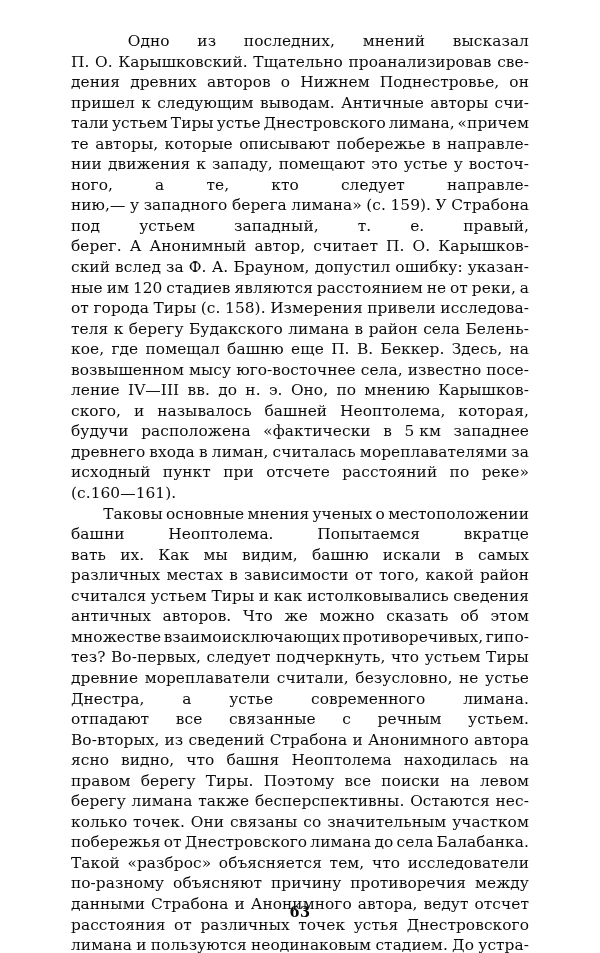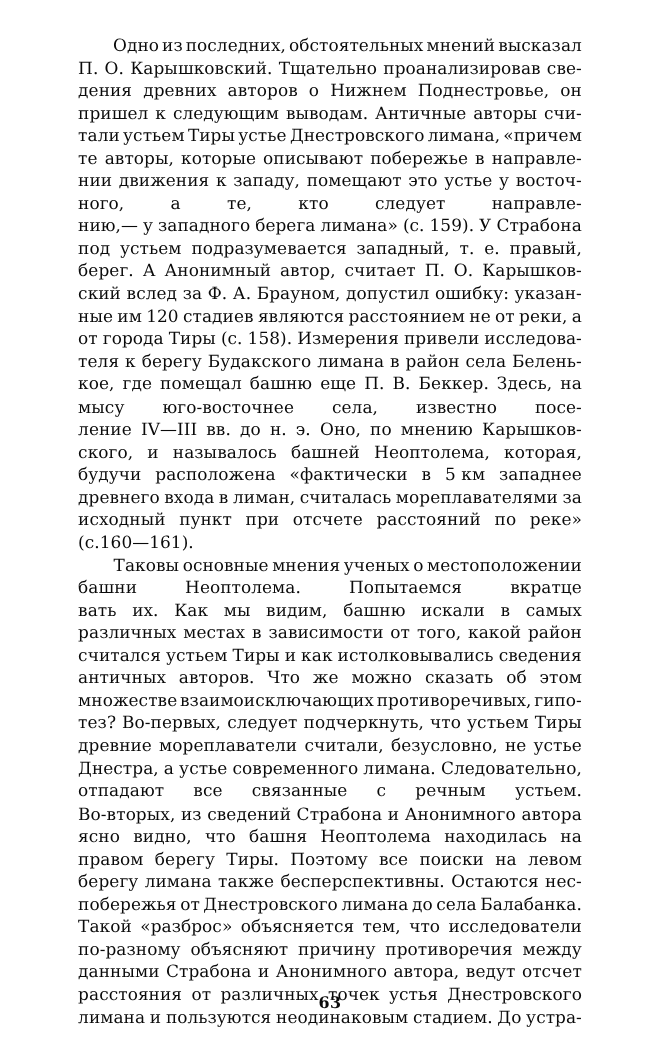--- a/index.html
+++ b/index.html
@@ -72,58 +72,59 @@
     color: #0a0a0a;
     letter-spacing: 0.3px;
   }
 </style>
 </head>
 <body>
 
 <div class="page">
 
   <div class="text-block" id="body-lines">
-      <div class="line justify"><span class="lead"></span><span class="word">Одно</span><span class="word">из</span><span class="word">последних,</span><span class="word">обстоятельных</span><span class="word">мнений</span><span class="word">высказал</span></div>
+      <div class="line justify"><span class="lead"></span><span class="word">Одно</span><span class="word">из</span><span class="word">последних,</span><span class="word">мнений</span><span class="word">высказал</span></div>
       <div class="line justify"><span class="word">П.</span><span class="word">О.</span><span class="word">Карышковский.</span><span class="word">Тщательно</span><span class="word">проанализировав</span><span class="word">све-</span></div>
       <div class="line justify"><span class="word">дения</span><span class="word">древних</span><span class="word">авторов</span><span class="word">о</span><span class="word">Нижнем</span><span class="word">Поднестровье,</span><span class="word">он</span></div>
       <div class="line justify"><span class="word">пришел</span><span class="word">к</span><span class="word">следующим</span><span class="word">выводам.</span><span class="word">Античные</span><span class="word">авторы</span><span class="word">счи-</span></div>
       <div class="line justify"><span class="word">тали</span><span class="word">устьем</span><span class="word">Тиры</span><span class="word">устье</span><span class="word">Днестровского</span><span class="word">лимана,</span><span class="word">«причем</span></div>
       <div class="line justify"><span class="word">те</span><span class="word">авторы,</span><span class="word">которые</span><span class="word">описывают</span><span class="word">побережье</span><span class="word">в</span><span class="word">направле-</span></div>
       <div class="line justify"><span class="word">нии</span><span class="word">движения</span><span class="word">к</span><span class="word">западу,</span><span class="word">помещают</span><span class="word">это</span><span class="word">устье</span><span class="word">у</span><span class="word">восточ-</span></div>
       <div class="line justify"><span class="word">ного,</span><span class="word">а</span><span class="word">те,</span><span class="word">кто</span><span class="word">следует</span><span class="word">направле-</span></div>
       <div class="line justify"><span class="word">нию,—</span><span class="word">у</span><span class="word">западного</span><span class="word">берега</span><span class="word">лимана»</span><span class="word">(с.</span><span class="word">159).</span><span class="word">У</span><span class="word">Страбона</span></div>
-      <div class="line justify"><span class="word">под</span><span class="word">устьем</span><span class="word">подразумевается</span><span class="word">западный,</span><span class="word">т.</span><span class="word">е.</span><span class="word">правый,</span></div>
+      <div class="line justify"><span class="word">под</span><span class="word">устьем</span><span class="word">западный,</span><span class="word">т.</span><span class="word">е.</span><span class="word">правый,</span></div>
       <div class="line justify"><span class="word">берег.</span><span class="word">А</span><span class="word">Анонимный</span><span class="word">автор,</span><span class="word">считает</span><span class="word">П.</span><span class="word">О.</span><span class="word">Карышков-</span></div>
       <div class="line justify"><span class="word">ский</span><span class="word">вслед</span><span class="word">за</span><span class="word">Ф.</span><span class="word">А.</span><span class="word">Брауном,</span><span class="word">допустил</span><span class="word">ошибку:</span><span class="word">указан-</span></div>
       <div class="line justify"><span class="word">ные</span><span class="word">им</span><span class="word">120</span><span class="word">стадиев</span><span class="word">являются</span><span class="word">расстоянием</span><span class="word">не</span><span class="word">от</span><span class="word">реки,</span><span class="word">а</span></div>
       <div class="line justify"><span class="word">от</span><span class="word">города</span><span class="word">Тиры</span><span class="word">(с.</span><span class="word">158).</span><span class="word">Измерения</span><span class="word">привели</span><span class="word">исследова-</span></div>
       <div class="line justify"><span class="word">теля</span><span class="word">к</span><span class="word">берегу</span><span class="word">Будакского</span><span class="word">лимана</span><span class="word">в</span><span class="word">район</span><span class="word">села</span><span class="word">Белень-</span></div>
       <div class="line justify"><span class="word">кое,</span><span class="word">где</span><span class="word">помещал</span><span class="word">башню</span><span class="word">еще</span><span class="word">П.</span><span class="word">В.</span><span class="word">Беккер.</span><span class="word">Здесь,</span><span class="word">на</span></div>
-      <div class="line justify"><span class="word">мысу</span><span class="word">юго-восточнее</span><span class="word">села,</span><span class="word">известно</span><span class="word">посе-</span></div>
+      <div class="line justify"><span class="word">возвышенном</span><span class="word">мысу</span><span class="word">юго-восточнее</span><span class="word">села,</span><span class="word">известно</span><span class="word">посе-</span></div>
       <div class="line justify"><span class="word">ление</span><span class="word">IV—III</span><span class="word">вв.</span><span class="word">до</span><span class="word">н.</span><span class="word">э.</span><span class="word">Оно,</span><span class="word">по</span><span class="word">мнению</span><span class="word">Карышков-</span></div>
       <div class="line justify"><span class="word">ского,</span><span class="word">и</span><span class="word">называлось</span><span class="word">башней</span><span class="word">Неоптолема,</span><span class="word">которая,</span></div>
       <div class="line justify"><span class="word">будучи</span><span class="word">расположена</span><span class="word">«фактически</span><span class="word">в</span><span class="word">5 км</span><span class="word">западнее</span></div>
       <div class="line justify"><span class="word">древнего</span><span class="word">входа</span><span class="word">в</span><span class="word">лиман,</span><span class="word">считалась</span><span class="word">мореплавателями</span><span class="word">за</span></div>
       <div class="line justify"><span class="word">исходный</span><span class="word">пункт</span><span class="word">при</span><span class="word">отсчете</span><span class="word">расстояний</span><span class="word">по</span><span class="word">реке»</span></div>
       <div class="line ragged"><span class="word">(с.</span> <span class="word">160—161).</span></div>
       <div class="line justify"><span class="lead"></span><span class="word">Таковы</span><span class="word">основные</span><span class="word">мнения</span><span class="word">ученых</span><span class="word">о</span><span class="word">местоположении</span></div>
       <div class="line justify"><span class="word">башни</span><span class="word">Неоптолема.</span><span class="word">Попытаемся</span><span class="word">вкратце</span></div>
       <div class="line justify"><span class="word">вать</span><span class="word">их.</span><span class="word">Как</span><span class="word">мы</span><span class="word">видим,</span><span class="word">башню</span><span class="word">искали</span><span class="word">в</span><span class="word">самых</span></div>
       <div class="line justify"><span class="word">различных</span><span class="word">местах</span><span class="word">в</span><span class="word">зависимости</span><span class="word">от</span><span class="word">того,</span><span class="word">какой</span><span class="word">район</span></div>
       <div class="line justify"><span class="word">считался</span><span class="word">устьем</span><span class="word">Тиры</span><span class="word">и</span><span class="word">как</span><span class="word">истолковывались</span><span class="word">сведения</span></div>
       <div class="line justify"><span class="word">античных</span><span class="word">авторов.</span><span class="word">Что</span><span class="word">же</span><span class="word">можно</span><span class="word">сказать</span><span class="word">об</span><span class="word">этом</span></div>
       <div class="line justify"><span class="word">множестве</span><span class="word">взаимоисключающих</span><span class="word">противоречивых,</span><span class="word">гипо-</span></div>
       <div class="line justify"><span class="word">тез?</span><span class="word">Во-первых,</span><span class="word">следует</span><span class="word">подчеркнуть,</span><span class="word">что</span><span class="word">устьем</span><span class="word">Тиры</span></div>
       <div class="line justify"><span class="word">древние</span><span class="word">мореплаватели</span><span class="word">считали,</span><span class="word">безусловно,</span><span class="word">не</span><span class="word">устье</span></div>
-      <div class="line justify"><span class="word">Днестра,</span><span class="word">а</span><span class="word">устье</span><span class="word">современного</span><span class="word">лимана.</span><span class="word">Следовательно,</span></div>
+      <div class="line justify"><span class="word">Днестра,</span><span class="word">а</span><span class="word">устье</span><span class="word">современного</span><span class="word">лимана.</span></div>
       <div class="line justify"><span class="word">отпадают</span><span class="word">все</span><span class="word">связанные</span><span class="word">с</span><span class="word">речным</span><span class="word">устьем.</span></div>
       <div class="line justify"><span class="word">Во-вторых,</span><span class="word">из</span><span class="word">сведений</span><span class="word">Страбона</span><span class="word">и</span><span class="word">Анонимного</span><span class="word">автора</span></div>
       <div class="line justify"><span class="word">ясно</span><span class="word">видно,</span><span class="word">что</span><span class="word">башня</span><span class="word">Неоптолема</span><span class="word">находилась</span><span class="word">на</span></div>
       <div class="line justify"><span class="word">правом</span><span class="word">берегу</span><span class="word">Тиры.</span><span class="word">Поэтому</span><span class="word">все</span><span class="word">поиски</span><span class="word">на</span><span class="word">левом</span></div>
       <div class="line justify"><span class="word">берегу</span><span class="word">лимана</span><span class="word">также</span><span class="word">бесперспективны.</span><span class="word">Остаются</span><span class="word">нес-</span></div>
+      <div class="line justify"><span class="word">колько</span><span class="word">точек.</span><span class="word">Они</span><span class="word">связаны</span><span class="word">со</span><span class="word">значительным</span><span class="word">участком</span></div>
       <div class="line justify"><span class="word">побережья</span><span class="word">от</span><span class="word">Днестровского</span><span class="word">лимана</span><span class="word">до</span><span class="word">села</span><span class="word">Балабанка.</span></div>
       <div class="line justify"><span class="word">Такой</span><span class="word">«разброс»</span><span class="word">объясняется</span><span class="word">тем,</span><span class="word">что</span><span class="word">исследователи</span></div>
       <div class="line justify"><span class="word">по-разному</span><span class="word">объясняют</span><span class="word">причину</span><span class="word">противоречия</span><span class="word">между</span></div>
       <div class="line justify"><span class="word">данными</span><span class="word">Страбона</span><span class="word">и</span><span class="word">Анонимного</span><span class="word">автора,</span><span class="word">ведут</span><span class="word">отсчет</span></div>
       <div class="line justify"><span class="word">расстояния</span><span class="word">от</span><span class="word">различных</span><span class="word">точек</span><span class="word">устья</span><span class="word">Днестровского</span></div>
       <div class="line justify"><span class="word">лимана</span><span class="word">и</span><span class="word">пользуются</span><span class="word">неодинаковым</span><span class="word">стадием.</span><span class="word">До</span><span class="word">устра-</span></div>
     </div>
 
   <div class="page-number">63</div>
 

